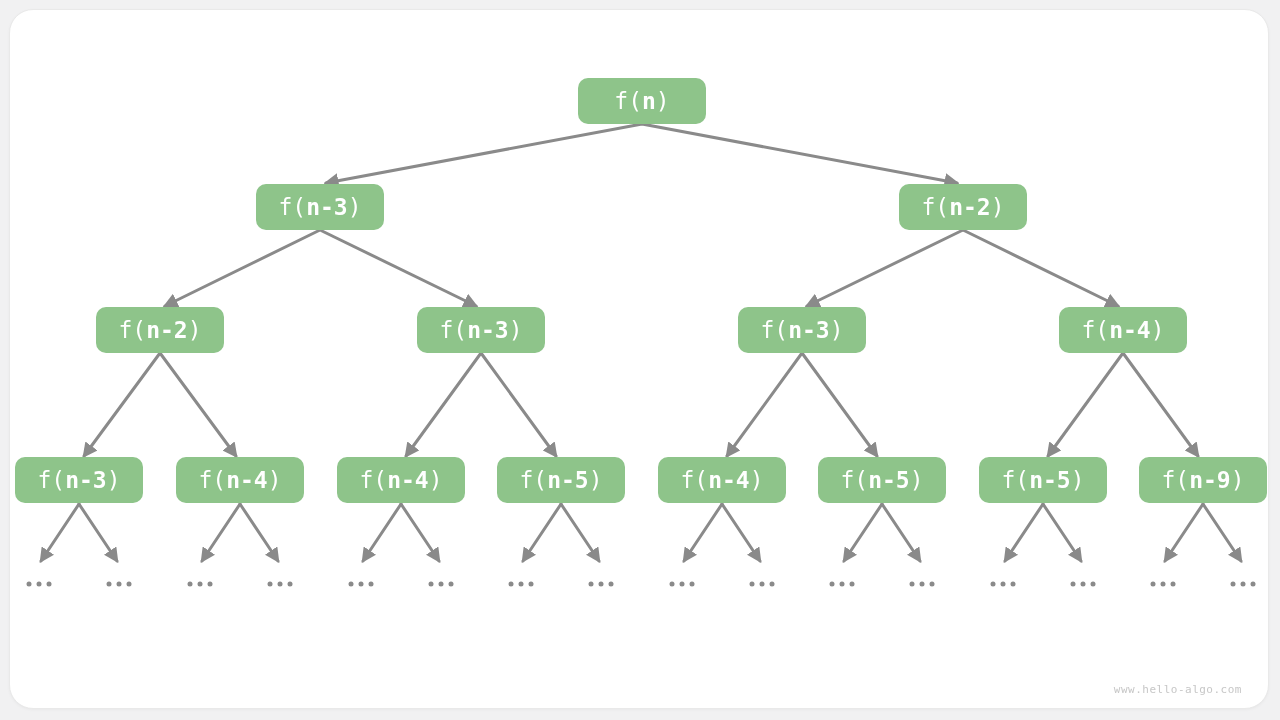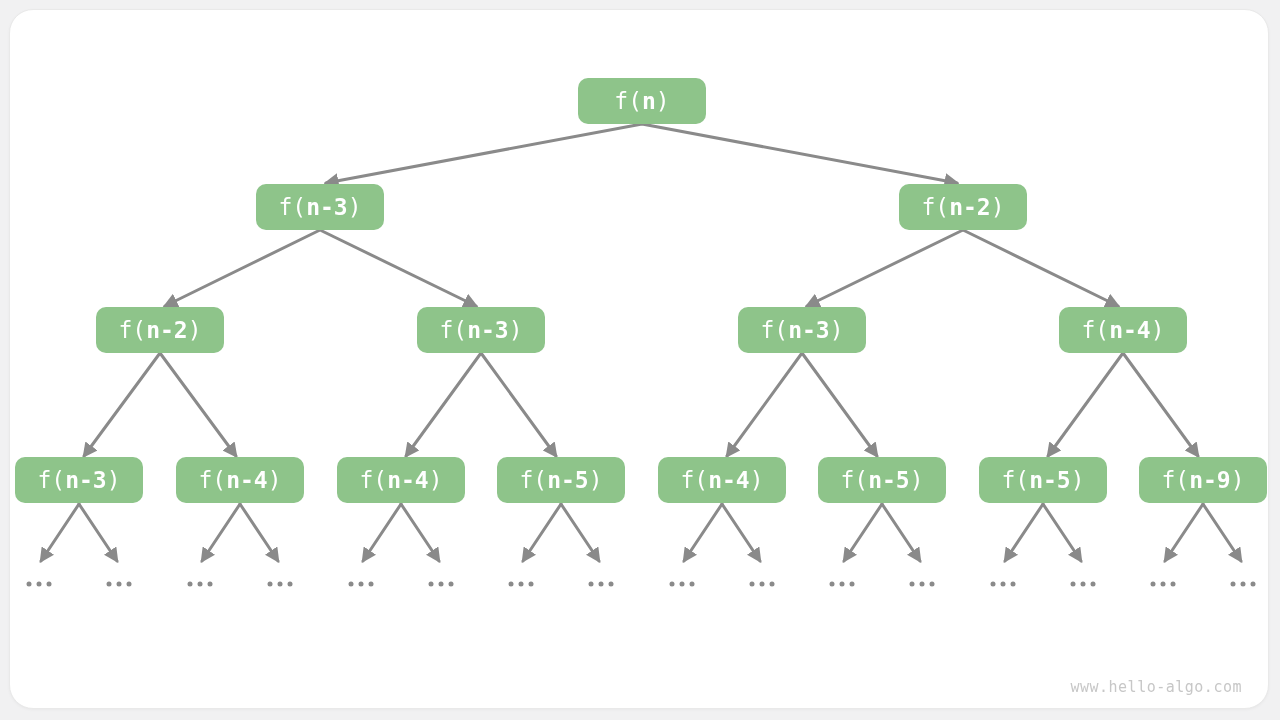--- a/index.html
+++ b/index.html
@@ -57,21 +57,21 @@
     transform: translate(-50%, -50%);
   }
   .dots .dot {
     width: 5px; height: 5px;
     border-radius: 50%;
     background: var(--dots-color, #8A8A8A);
   }
   .watermark {
     position: absolute;
     right: 38px; bottom: 24px;
-    font-size: 15px;
+    font-size: 11px;
     letter-spacing: 0.5px;
     color: var(--watermark-color, #C7C7C7);
   }
 </style>
 </head>
 <body>
 
 <div class="page">
   <div class="canvas"></div>
 

